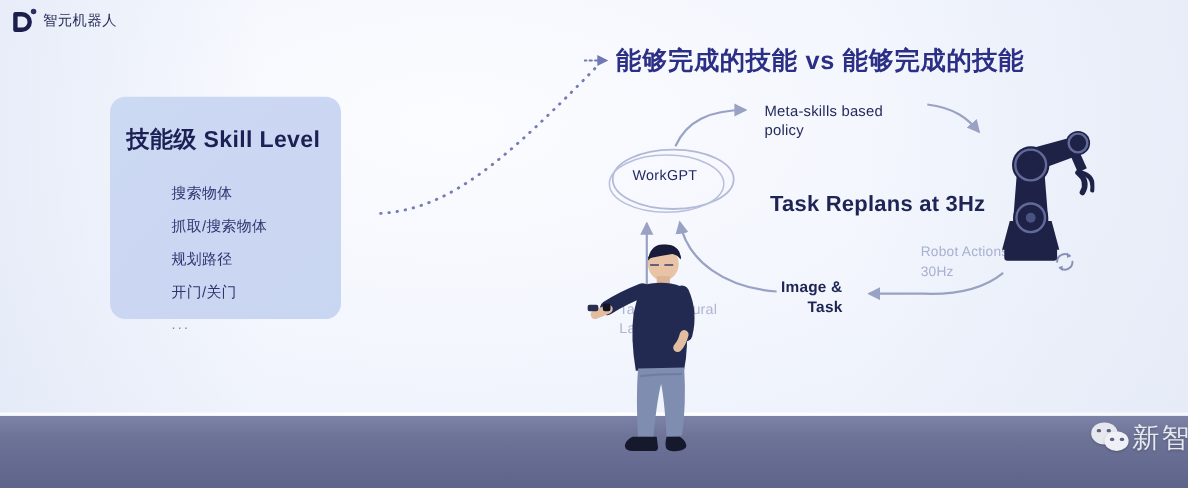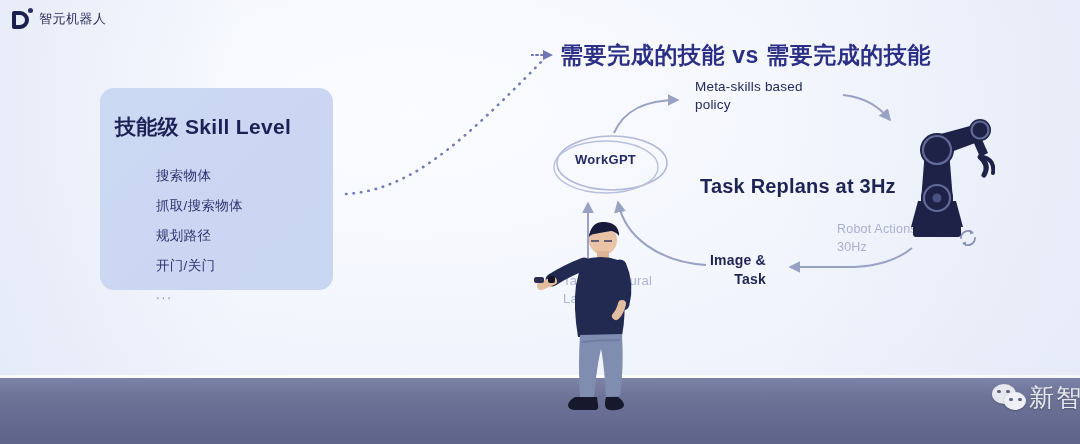--- a/index.html
+++ b/index.html
@@ -50,43 +50,43 @@
   
   .slide-title{
     position:absolute;left:560px;top:40px;
     font-size:23px;font-weight:bold;color:#2c2f86;letter-spacing:.6px;white-space:nowrap;
     text-shadow:0 0 2px rgba(255,255,255,.7);
   }
   .title-arrow{position:absolute;left:531px;top:48px;width:26px;height:14px;}
 
   
   .skill-card{
-    position:absolute;left:100px;top:88px;width:233px;height:202px;
+    position:absolute;left:100px;top:88px;width:210px;height:202px;
     background:linear-gradient(135deg,#ccd9f3 0%,#cbd7f2 55%,#c9d6f1 100%);
     border-radius:14px;
   }
   .skill-title{
     position:absolute;left:15px;top:25px;
     font-size:21px;font-weight:bold;color:#1b2155;letter-spacing:.3px;white-space:nowrap;
   }
   .skill-list{position:absolute;left:16px;top:63px;}
   .skill-list li{
     list-style:none;font-size:13.5px;color:#2e3470;margin:0 0 12px 0;letter-spacing:.3px;white-space:nowrap;
   }
   .skill-list li.ellipsis{color:#7f87b6;font-size:13px;letter-spacing:2px;margin-top:3px;}
 
   
   .dotted-connector{position:absolute;left:340px;top:40px;width:230px;height:170px;}
   .node-text{
     position:absolute;font-size:13.5px;color:#232a5c;line-height:1.35;letter-spacing:.2px;
   }
   .node-workgpt{
-    position:absolute;left:575px;top:152px;font-size:13px;font-weight:bold;color:#242a63;letter-spacing:.3px;
-  }
-  .node-meta{left:695px;top:78px;}
+    position:absolute;left:575px;top:152px;font-size:13px;font-weight:normal;color:#242a63;letter-spacing:.3px;
+  }
+  .node-meta{left:695px;top:92px;}
   .node-replans{left:700px;top:173px;font-size:20px;font-weight:bold;color:#1e2454;}
   .node-image{left:710px;top:251px;font-size:14px;font-weight:bold;color:#1e2454;text-align:right;}
   .node-task-lang{
     position:absolute;left:563px;top:272px;font-size:13px;color:#aeb5d4;line-height:1.4;letter-spacing:.2px;
   }
   .node-robot{
     position:absolute;left:837px;top:221px;font-size:12.5px;color:#a9b0d0;line-height:1.4;letter-spacing:.2px;
   }
   .oval-group{position:absolute;left:548px;top:130px;width:125px;height:68px;}
   .refresh-icon{position:absolute;left:956px;top:226px;width:24px;height:24px;}
@@ -128,21 +128,21 @@
       <div class="d"></div>
         <div class="dot"></div>
     </div>
     <div class="brand-text">智元机器人</div>
   </div>
 
   <svg class="title-arrow" viewBox="0 0 26 14">
     <line x1="0" y1="7" x2="13" y2="7" stroke="#6f78b4" stroke-width="2" stroke-dasharray="2 3" stroke-linecap="round"></line>
     <path d="M12 2 L22 7 L12 12 Z" fill="#6f78b4"></path>
   </svg>
-  <div class="slide-title">需要完成的技能 vs 需要完成的技能</div>
+  <div class="slide-title">能够完成的技能 vs 能够完成的技能</div>
 
   <div class="skill-card">
     <div class="skill-title">技能级 Skill Level</div>
     <ul class="skill-list">
       <li>搜索物体</li>
       <li>抓取/搜索物体</li>
       <li>规划路径</li>
       <li>开门/关门</li>
       <li class="ellipsis">...</li>
     </ul>

